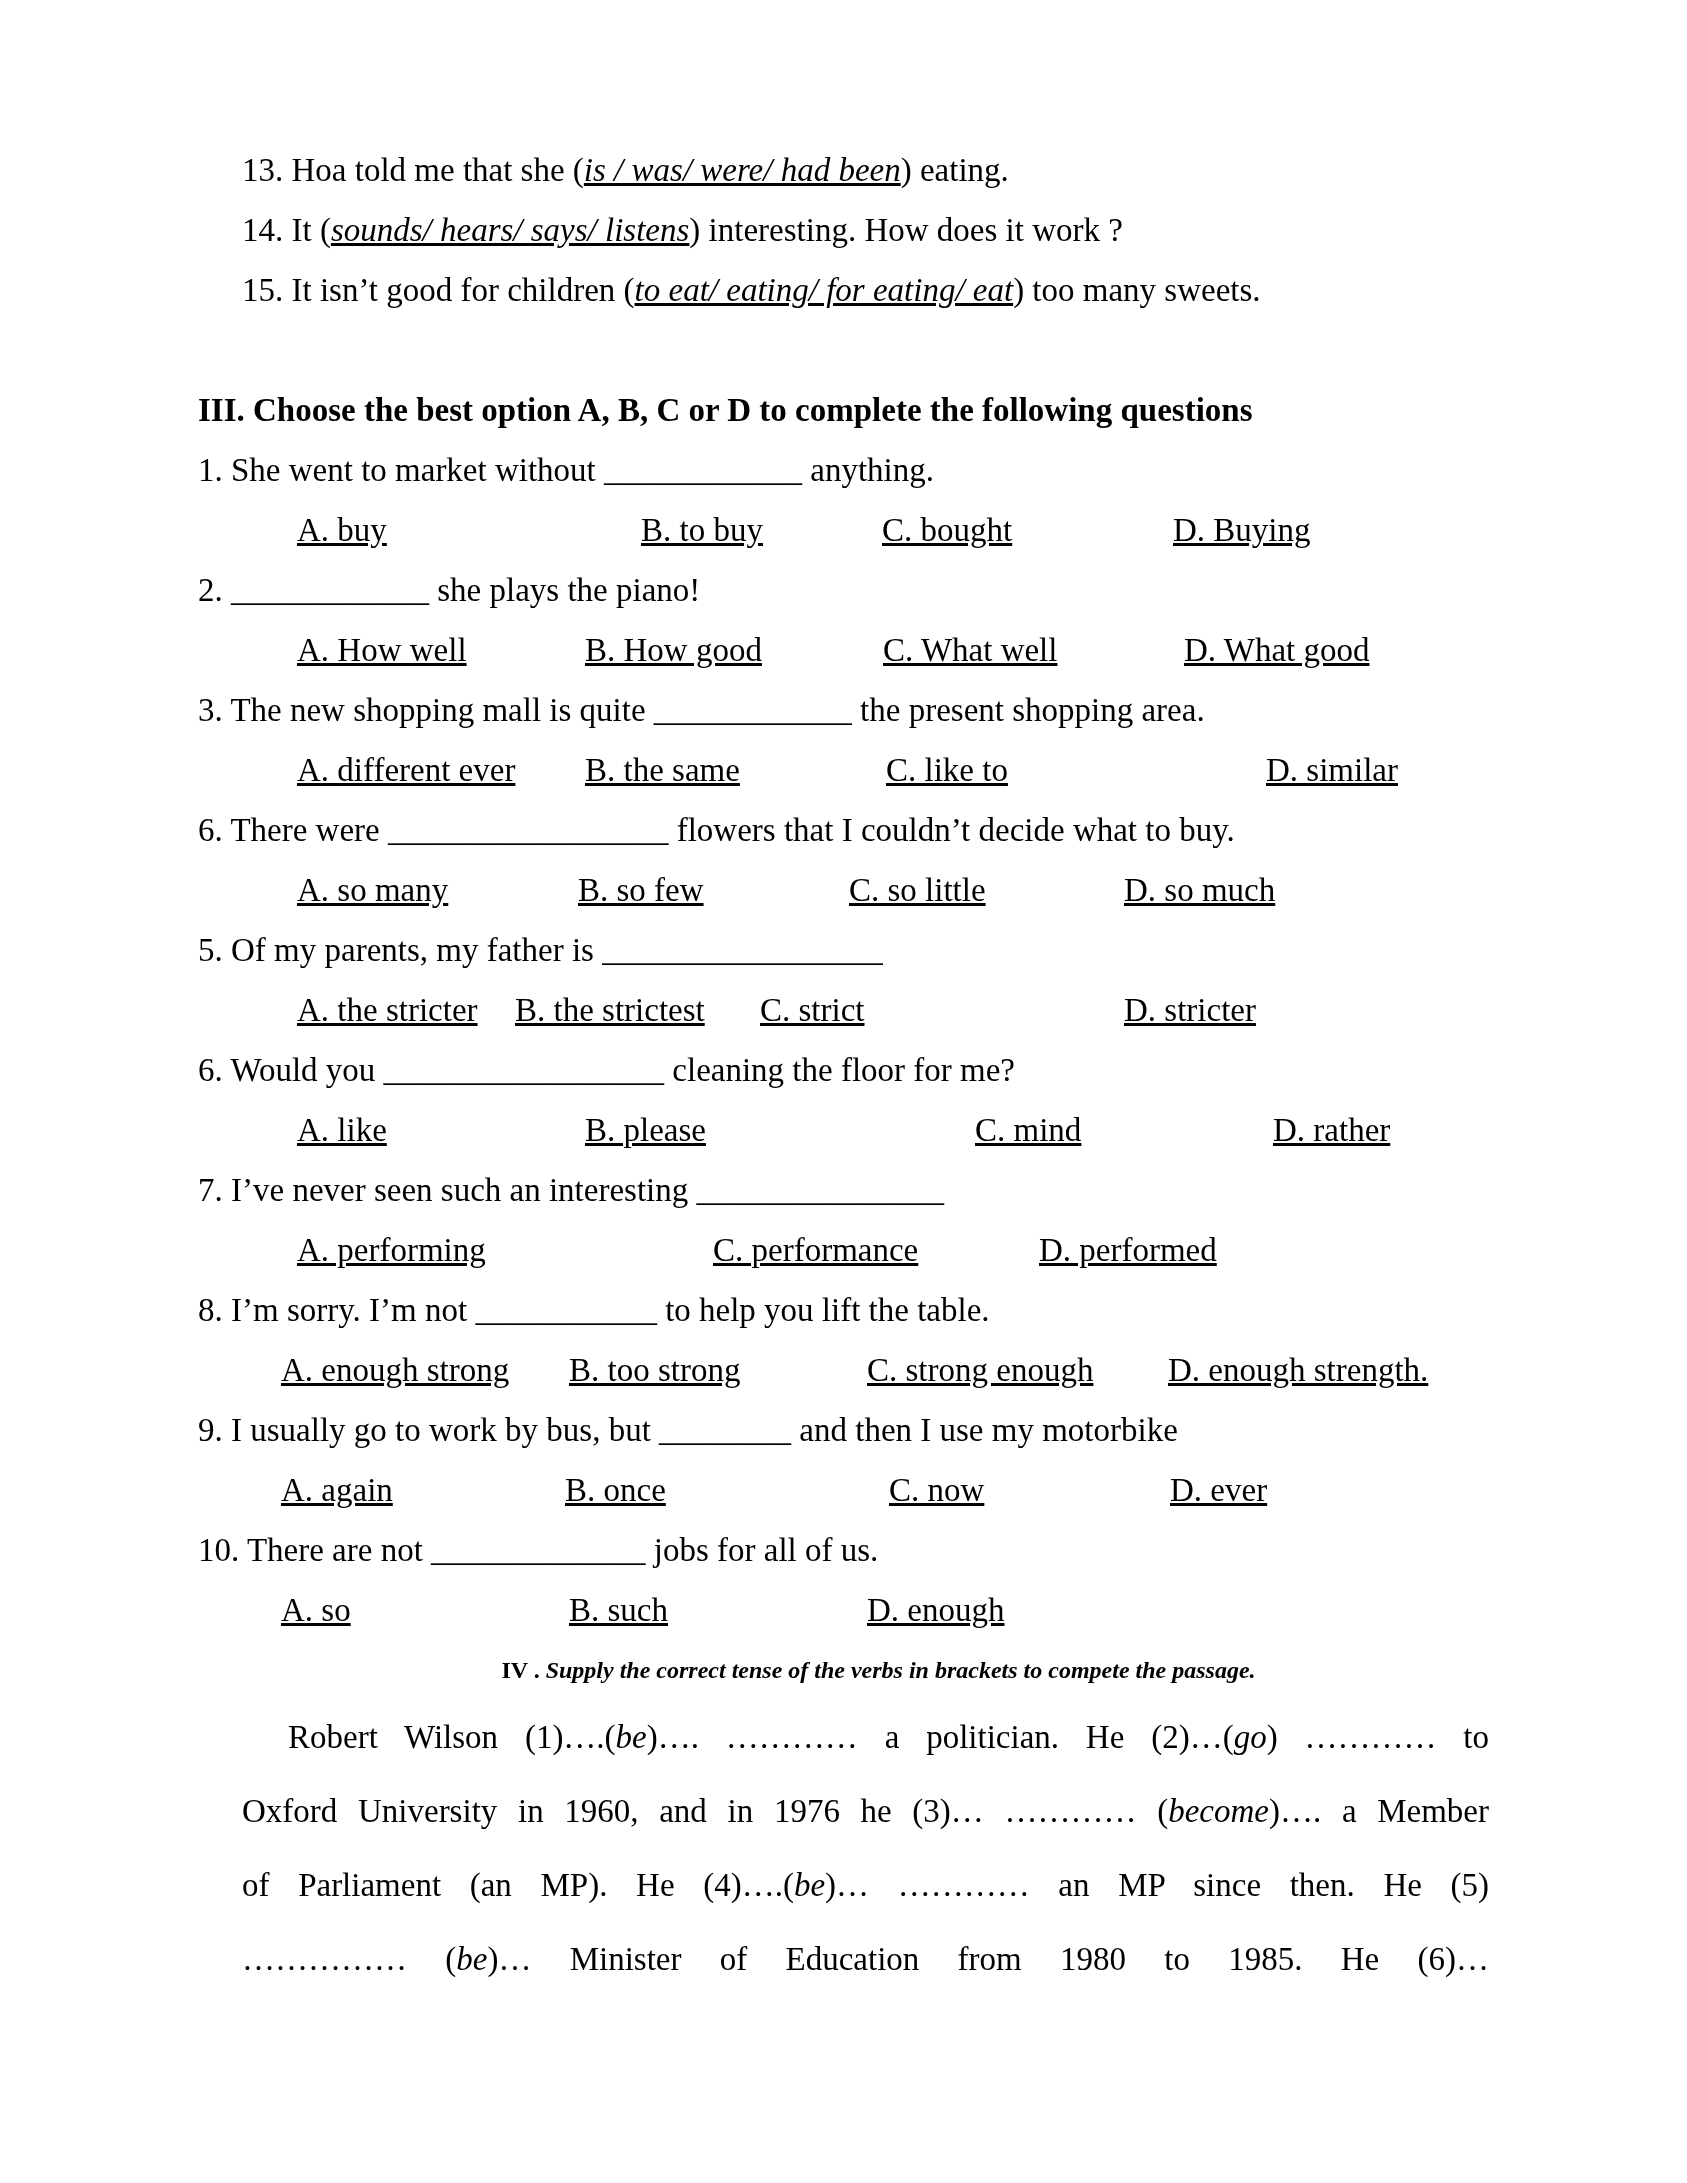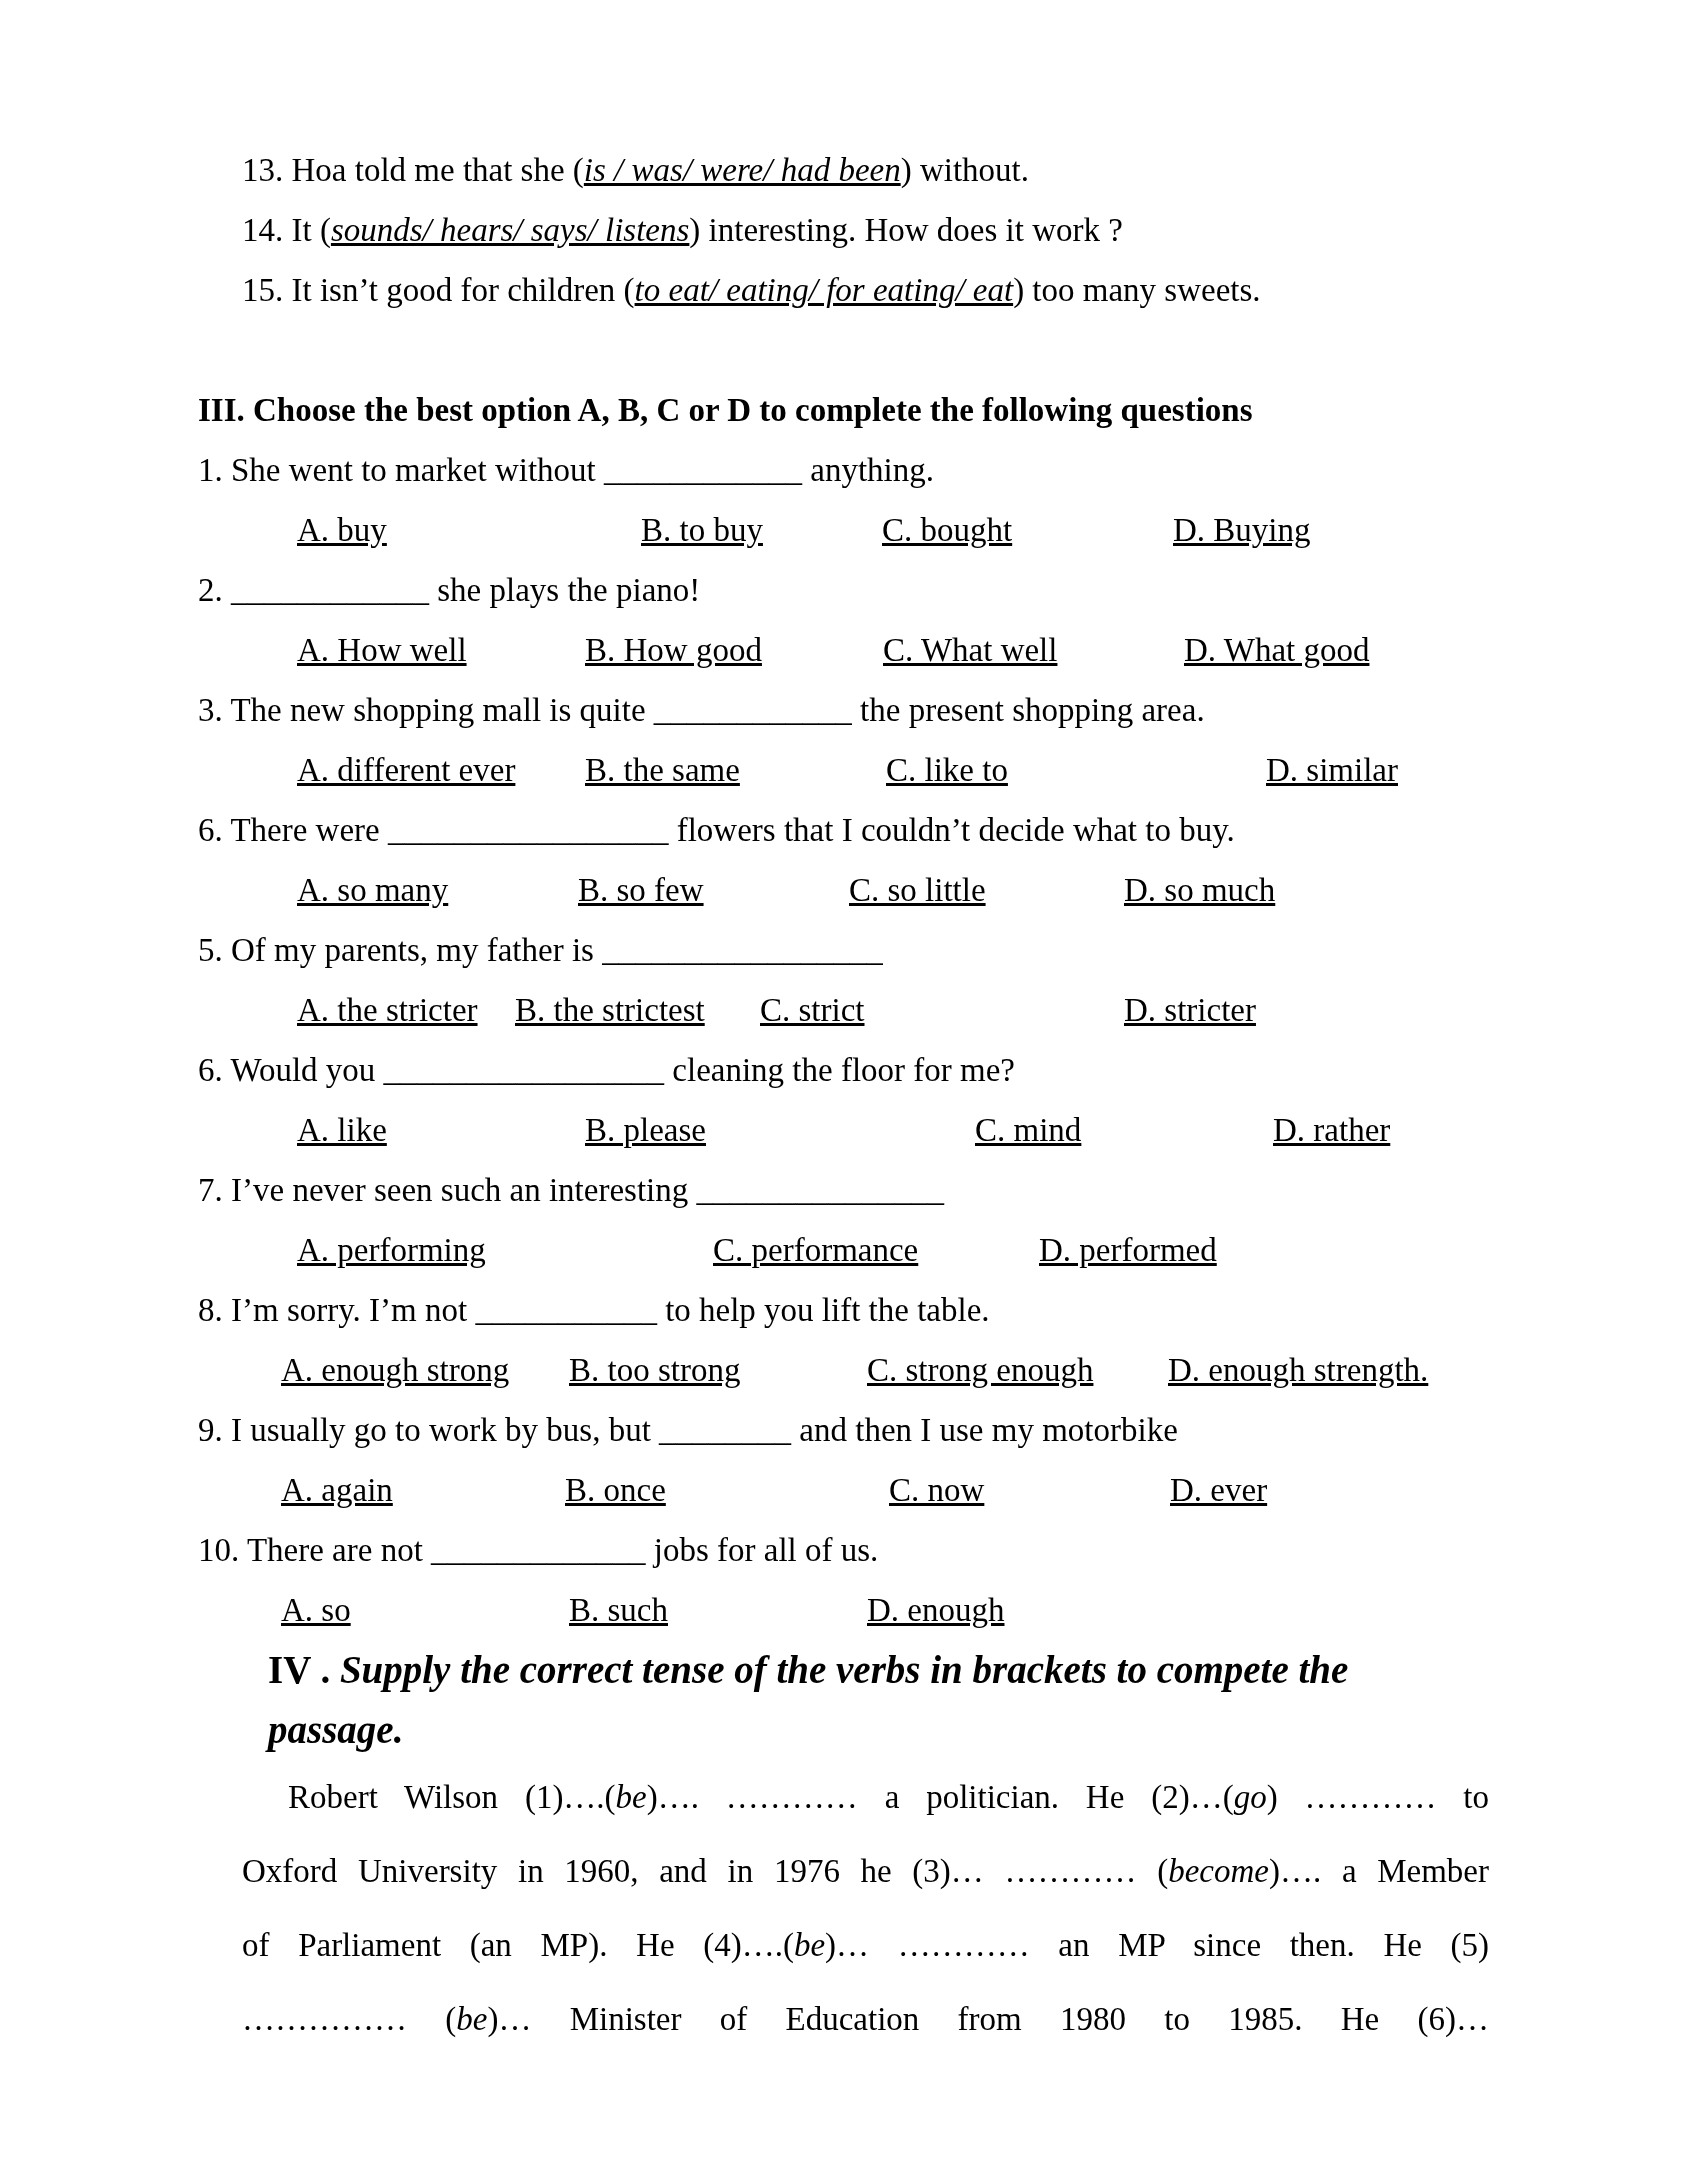--- a/index.html
+++ b/index.html
@@ -34,42 +34,43 @@
   }
   .opts.v1 { grid-template-columns: 344px 241px 291px 1fr; }
   .opts.v3 { grid-template-columns: 288px 301px 380px 1fr; }
   .opts.v4 { grid-template-columns: 281px 271px 275px 1fr; }
   .opts.v5 { grid-template-columns: 218px 245px 364px 1fr; }
   .opts.v6 { grid-template-columns: 288px 390px 298px 1fr; }
   .opts.v7 { grid-template-columns: 384px 294px 298px 1fr; gap: 32px; }
   .opts.v9 { grid-template-columns: 284px 324px 281px 1fr; }
   .opts.pl2 { padding-left: 83px; }
   h3.s4 {
-    font-size: 39px;
+    font-size: 24px;
     font-weight: bold;
     line-height: 60px;
     margin-left: 70px;
+    text-align: center;
   }
   h3.s4 .t { font-style: italic; }
   .passage { margin-left: 44px; }
   .passage p {
     line-height: 74px;
     text-align: justify;
     text-align-last: justify;
   }
   .passage p.first { text-indent: 46px; }
   .passage i { font-style: italic; }
 </style>
 </head>
 <body>
 
 <div class="page">
 
   <div class="indent">
-    <p class="item"><span>13. Hoa told me that she (</span><span class="iu">is / was/ were/ had been</span><span>) without.</span></p>
+    <p class="item"><span>13. Hoa told me that she (</span><span class="iu">is / was/ were/ had been</span><span>) eating.</span></p>
     <p class="item"><span>14. It (</span><span class="iu">sounds/ hears/ says/ listens</span><span>) interesting. How does it work ?</span></p>
     <p class="item"><span>15. It isn’t good for children (</span><span class="iu">to eat/ eating/ for eating/ eat</span><span>) too many sweets.</span></p>
   </div>
 
   <h2 class="s3">III. Choose the best option A, B, C or D to complete the following questions</h2>
 
   <div>
 
     <div>
       <p class="qtext">1. She went to market without ____________ anything.</p>

